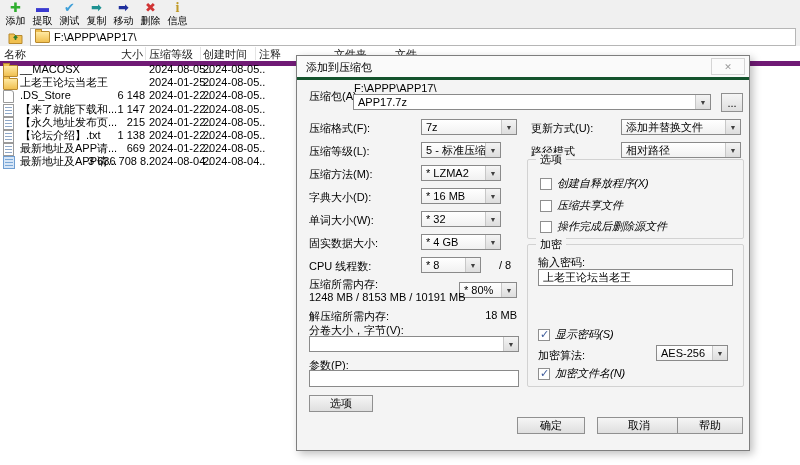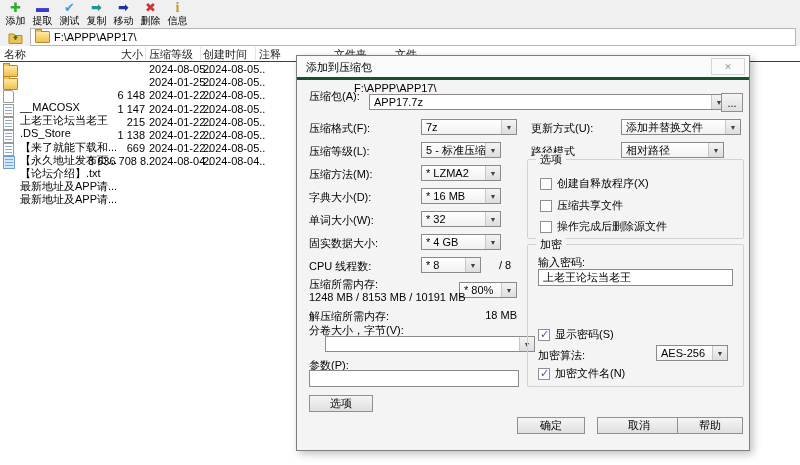--- a/index.html
+++ b/index.html
@@ -21,35 +21,35 @@
   .addressbar{position:absolute;left:0;top:28px;width:800px;height:18px;}
   .up-btn{position:absolute;left:4px;top:0;width:22px;height:18px;display:flex;align-items:center;justify-content:center;}
   .addr-field{
     position:absolute;left:30px;top:0;right:4px;height:16px;background:#fff;
     border:1px solid #b6b6b6;display:flex;align-items:center;padding-left:4px;gap:4px;
   }
   
   .fold{position:relative;width:13px;height:10px;background:linear-gradient(#ffe9a2,#f0c050);border:1px solid #b8892d;border-radius:1px;flex:0 0 auto;}
   .fold::before{content:"";position:absolute;top:-3px;left:-1px;width:5px;height:2px;background:#f0c050;border:1px solid #b8892d;border-bottom:none;border-radius:1px 1px 0 0;}
 
-  .listheader{position:absolute;left:0;top:46px;width:800px;height:15px;background:#fff;border-bottom:1px solid #701a75;}
+  .listheader{position:absolute;left:0;top:46px;width:800px;height:15px;background:#fff;border-bottom:5px solid #701a75;}
   .h{position:absolute;top:1px;color:#222;}
   .h-name{left:4px;}
   .h-size{left:96px;width:47px;text-align:right;}
   .h-mod{left:149px;}
   .h-cre{left:203px;}
   .h-com{left:259px;}
   .h-fol{left:334px;}
   .h-fil{left:395px;}
   .hsep{position:absolute;top:1px;bottom:1px;width:1px;background:#e4e4e4;}
 
   .filelist{position:absolute;left:0;top:0;width:296px;height:465px;}
   .row{position:absolute;left:0;width:296px;height:13px;line-height:13px;white-space:nowrap;}
   .row .ic{position:absolute;left:3px;top:1px;}
-  .c-name{position:absolute;left:20px;top:0;margin-top:38px;}
+  .c-name{position:absolute;left:20px;top:0;}
   .c-size{position:absolute;left:88px;width:57px;text-align:right;top:0;}
   .c-mod{position:absolute;left:149px;top:0;}
   .c-cre{position:absolute;left:203px;top:0;}
 
   
   .ic{display:inline-block;}
   .ic-folder{width:13px;height:10px;position:relative;background:linear-gradient(#ffe9a2,#f0c050);border:1px solid #b8892d;border-radius:1px;margin-top:1px;}
   .ic-folder::before{content:"";position:absolute;top:-3px;left:-1px;width:5px;height:2px;background:#f0c050;border:1px solid #b8892d;border-bottom:none;}
   .ic-file{width:9px;height:11px;background:#fff;border:1px solid #9a9a9a;border-radius:0 3px 0 0;}
   .ic-text{width:9px;height:11px;background:#fff;border:1px solid #9a9a9a;position:relative;}
@@ -70,32 +70,32 @@
   .dlg-close{position:absolute;right:4px;top:2px;width:32px;height:15px;border:1px solid #d5d5d5;background:#fbfbfb;
     display:flex;align-items:center;justify-content:center;color:#9a9a9a;font-size:9px;}
   .lbl{position:absolute;white-space:nowrap;color:#000;}
   .val-static{position:absolute;white-space:nowrap;color:#000;}
 
   .combo{position:absolute;height:16px;border:1px solid #8a8a8a;background:linear-gradient(#ffffff,#f1f1f1);
     line-height:15px;padding-left:4px;padding-right:16px;white-space:nowrap;overflow:hidden;box-sizing:border-box;}
   .combo .arrow{position:absolute;right:0;top:0;bottom:0;width:14px;border-left:1px solid #c7c7c7;
     background:linear-gradient(#f4f4f4,#dddddd);display:flex;align-items:center;justify-content:center;
     font-size:7px;color:#404040;}
-  .combo.editable{background:#fff;margin-left:16px;}
+  .combo.editable{background:#fff;}
 
   .tbox{position:absolute;height:17px;border:1px solid #8a8a8a;background:#fff;box-sizing:border-box;
     font-family:inherit;font-size:11px;padding:1px 4px;color:#000;}
 
   .btn{position:absolute;height:17px;border:1px solid #909090;background:linear-gradient(#f5f5f5,#dfdfdf);
     display:flex;align-items:center;justify-content:center;box-sizing:border-box;color:#000;}
 
   .group{position:absolute;border:1px solid #d2d2d2;border-radius:2px;}
   .group-title{position:absolute;top:-7px;left:8px;background:#f4f4f4;padding:0 4px;line-height:12px;}
 
-  .cb-row{position:absolute;display:flex;align-items:center;gap:5px;white-space:nowrap;}
+  .cb-row{position:absolute;display:flex;align-items:center;gap:5px;white-space:nowrap;font-style:italic;}
   .cb{width:12px;height:12px;border:1px solid #8f8f8f;background:#fff;box-sizing:border-box;position:relative;flex:0 0 auto;}
   .cb.checked::after{content:"✓";position:absolute;left:1px;top:-2px;font-size:11px;font-weight:bold;color:#3c5a99;}
 </style>
 </head>
 <body>
 
 <div class="topstrip"></div>
 
 <div class="toolbar">
   <div class="tb-item">
@@ -297,21 +297,21 @@
     <span>选项</span>
   </div>
 
   <span class="lbl" style="left:234px;top:65px">更新方式(U):</span>
   <div class="combo" style="left:324px;top:63px;width:120px">
     <span>添加并替换文件</span>
     <span class="arrow">▼</span>
   </div>
 
   <span class="lbl" style="left:234px;top:88px">路径模式</span>
-  <div class="combo" style="left:324px;top:86px;width:103px">
+  <div class="combo" style="left:324px;top:86px;width:120px">
     <span>相对路径</span>
     <span class="arrow">▼</span>
   </div>
 
   <div class="group" style="left:230px;top:103px;width:215px;height:78px">
     <span class="group-title">选项</span>
     <div class="cb-row" style="left:12px;top:16px">
       <span class="cb"></span>
       <span>创建自释放程序(X)</span>
     </div>

